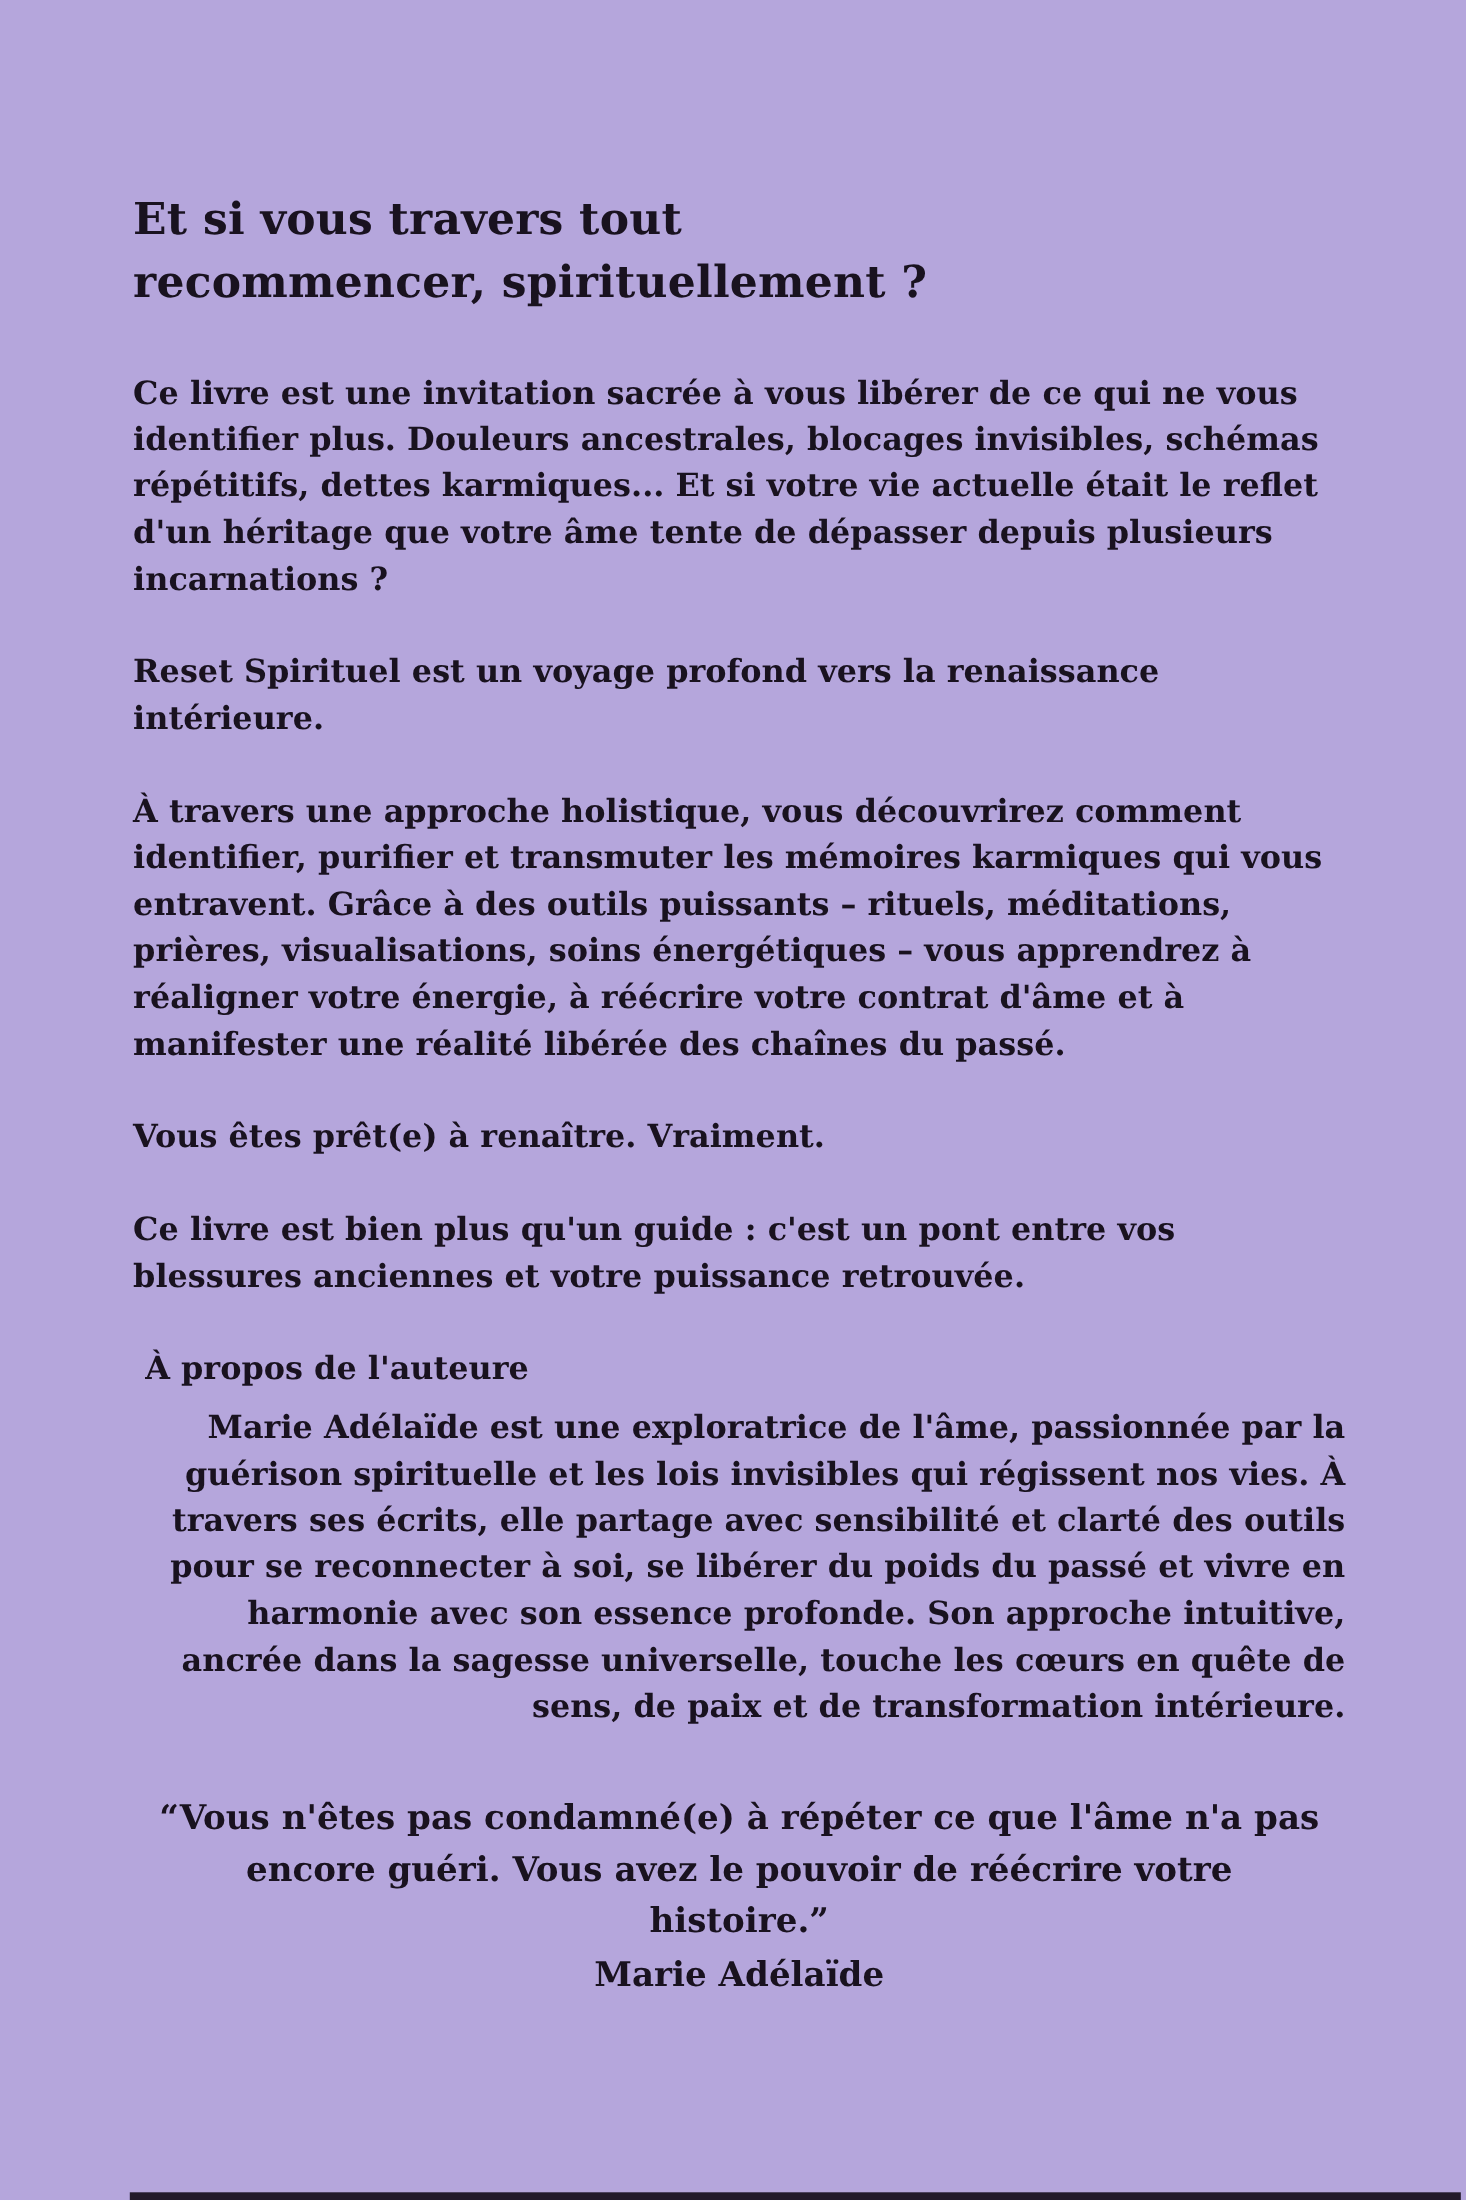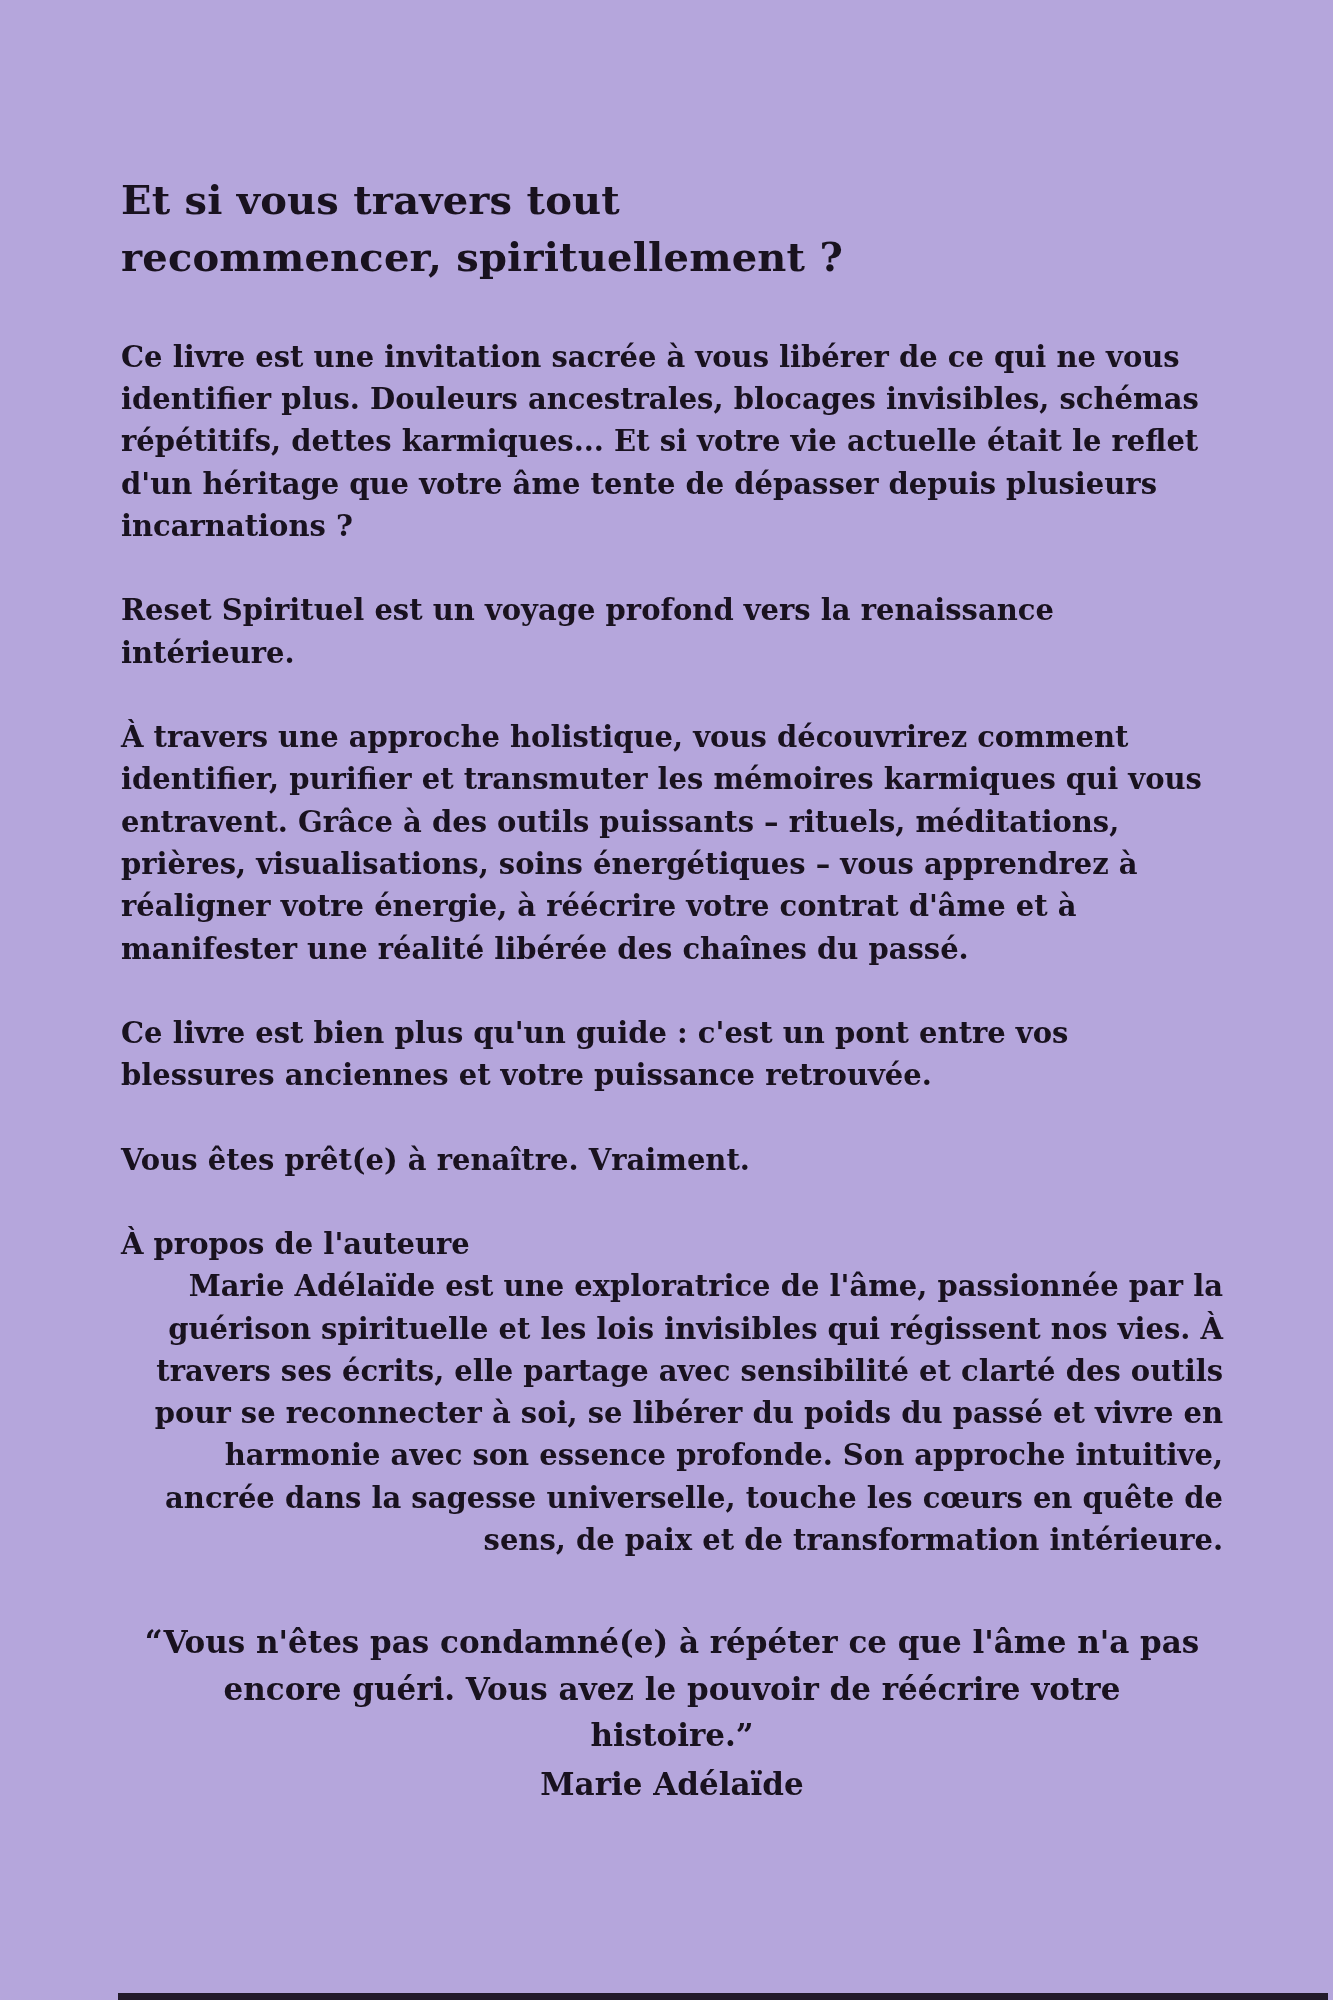--- a/index.html
+++ b/index.html
@@ -34,21 +34,21 @@
     font-size: 29px;
     line-height: 1.46;
     margin: 0 0 42px 0;
   }
   .tagline {
     margin-bottom: 42px;
   }
   .about-title {
     font-size: 29px;
     line-height: 1.46;
-    margin: 0;
+    margin: 11px;
   }
   .about-body {
     font-size: 29px;
     line-height: 1.46;
     margin: 0 0 58px 0;
     text-align: right;
   }
   .quote-block {
     text-align: center;
     margin-top: 6px;
@@ -80,23 +80,23 @@
   <div class="inner">
 
     <h1 class="page-title">Et si vous travers tout recommencer, spirituellement ?</h1>
 
     <p class="body-par">Ce livre est une invitation sacrée à vous libérer de ce qui ne vous identifier plus. Douleurs ancestrales, blocages invisibles, schémas répétitifs, dettes karmiques... Et si votre vie actuelle était le reflet d'un héritage que votre âme tente de dépasser depuis plusieurs incarnations ?</p>
 
     <p class="body-par tagline">Reset Spirituel est un voyage profond vers la renaissance intérieure.</p>
 
     <p class="body-par">À travers une approche holistique, vous découvrirez comment identifier, purifier et transmuter les mémoires karmiques qui vous entravent. Grâce à des outils puissants – rituels, méditations, prières, visualisations, soins énergétiques – vous apprendrez à réaligner votre énergie, à réécrire votre contrat d'âme et à manifester une réalité libérée des chaînes du passé.</p>
 
+    <p class="body-par">Vous êtes prêt(e) à renaître. Vraiment.</p>
+
     <p class="body-par">Ce livre est bien plus qu'un guide : c'est un pont entre vos blessures anciennes et votre puissance retrouvée.</p>
-
-    <p class="body-par">Vous êtes prêt(e) à renaître. Vraiment.</p>
 
     <section>
       <p class="about-title">À propos de l'auteure</p>
       <p class="about-body">Marie Adélaïde est une exploratrice de l'âme, passionnée par la guérison spirituelle et les lois invisibles qui régissent nos vies. À travers ses écrits, elle partage avec sensibilité et clarté des outils pour se reconnecter à soi, se libérer du poids du passé et vivre en harmonie avec son essence profonde. Son approche intuitive, ancrée dans la sagesse universelle, touche les cœurs en quête de sens, de paix et de transformation intérieure.</p>
     </section>
 
     <div class="quote-block">
       <p class="quote-text">“Vous n'êtes pas condamné(e) à répéter ce que l'âme n'a pas encore guéri. Vous avez le pouvoir de réécrire votre histoire.”</p>
       <div class="quote-author">Marie Adélaïde</div>
     </div>

